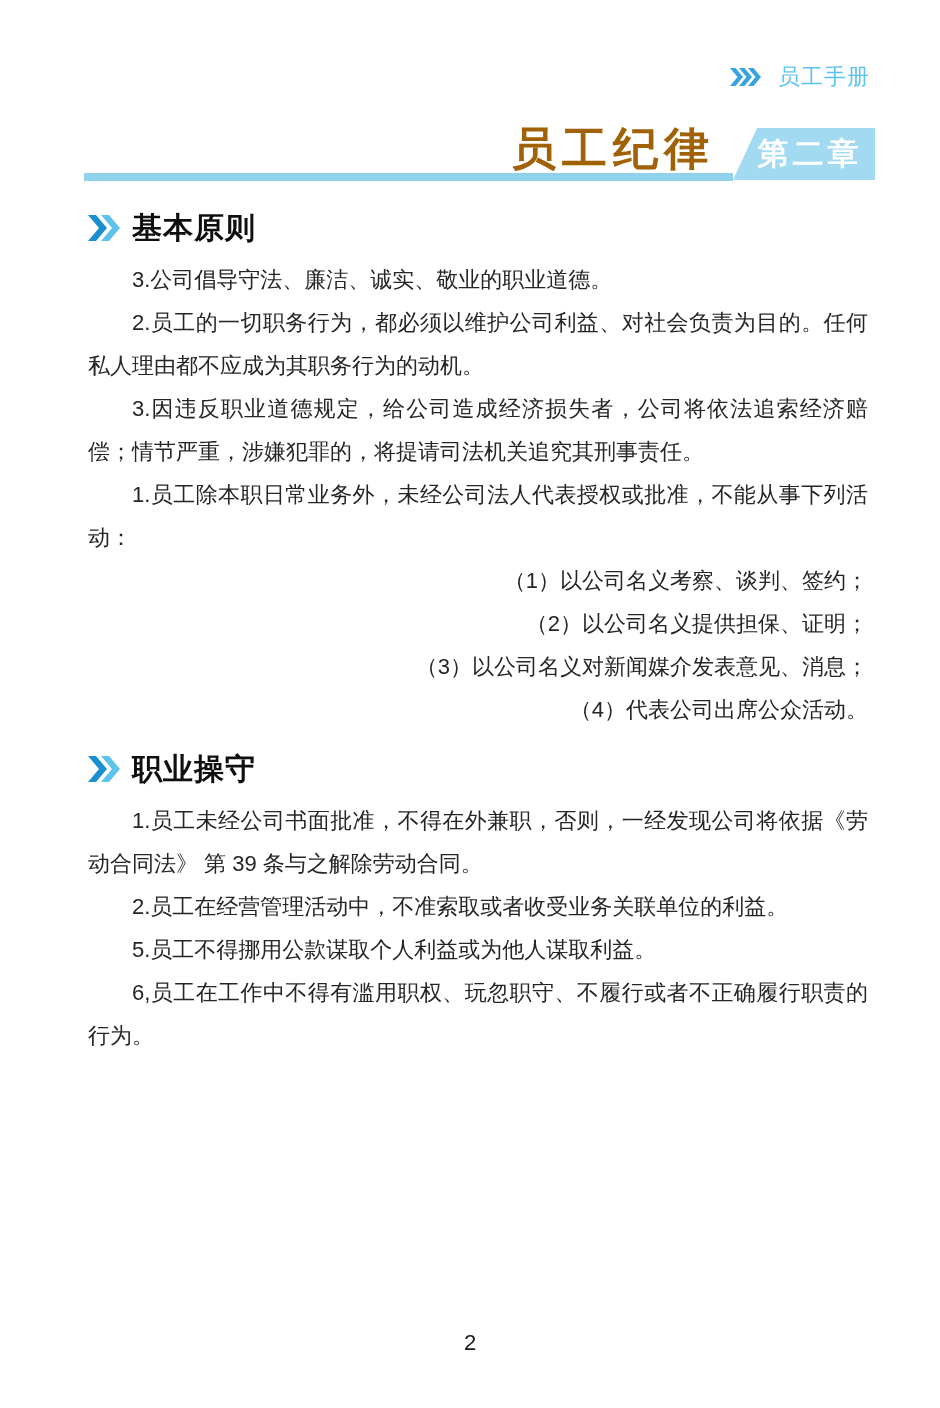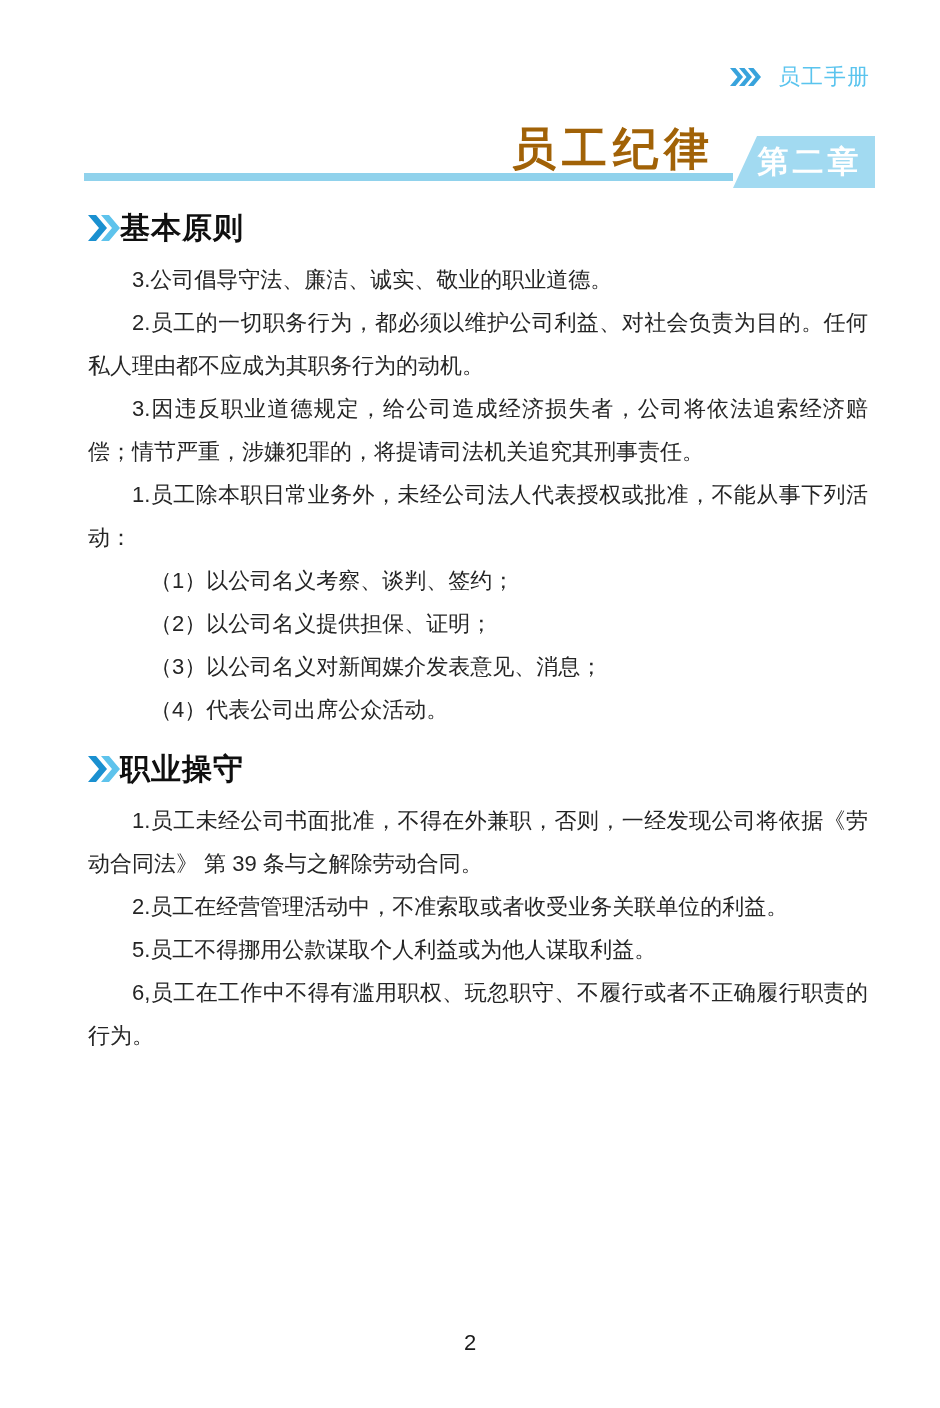--- a/index.html
+++ b/index.html
@@ -22,56 +22,56 @@
     color: #5ac4ee; font-size: 22px; letter-spacing: 1px; white-space: nowrap;
   }
 
   
   .page-title {
     position: absolute; top: 124px; right: 225px;
     font-size: 45px; font-weight: bold; color: #a16207;
     letter-spacing: 6px; white-space: nowrap; line-height: 1.1;
   }
   .chapter-badge {
-    position: absolute; left: 733px; top: 136px;
+    position: absolute; left: 733px; top: 128px;
     width: 142px; height: 52px;
     background: #a2daf1;
     clip-path: polygon(24px 0, 100% 0, 100% 100%, 0 100%);
     display: flex; align-items: center; justify-content: center;
     padding-left: 12px;
   }
   .chapter-badge .badge-text {
     color: #ffffff; font-size: 31px; font-weight: bold;
     letter-spacing: 4px; white-space: nowrap;
   }
   .header-rule {
     position: absolute; left: 84px; top: 173px;
     width: 649px; height: 8px; background: #90d2ec;
   }
 
   
   .content {
     position: absolute; left: 88px; top: 210px; width: 780px;
   }
   .section-heading {
-    display: flex; align-items: center; gap: 0;
+    display: flex; align-items: center; gap: 12px;
     margin: 0 0 12px 0; height: 36px;
   }
   .section-heading .heading-text {
     font-size: 30px; font-weight: bold; color: #0f0f0f; letter-spacing: 1px;
   }
   .section-heading.second { }
 
   p.para {
     margin: 0; font-size: 22px; line-height: 43px;
     text-align: justify; text-indent: 2em; color: #252525;
   }
   .sublist { padding-left: 62px; }
   .sublist .item {
-    font-size: 22px; line-height: 43px; color: #252525; white-space: nowrap;
+    font-size: 22px; line-height: 43px; color: #252525; white-space: nowrap; text-align: right;
   }
   .section-gap { height: 20px; }
 
   .page-number {
     position: absolute; top: 1330px; left: 0; width: 100%;
     text-align: center; font-size: 22px; color: #1a1a1a;
   }
 </style>
 </head>
 <body>

